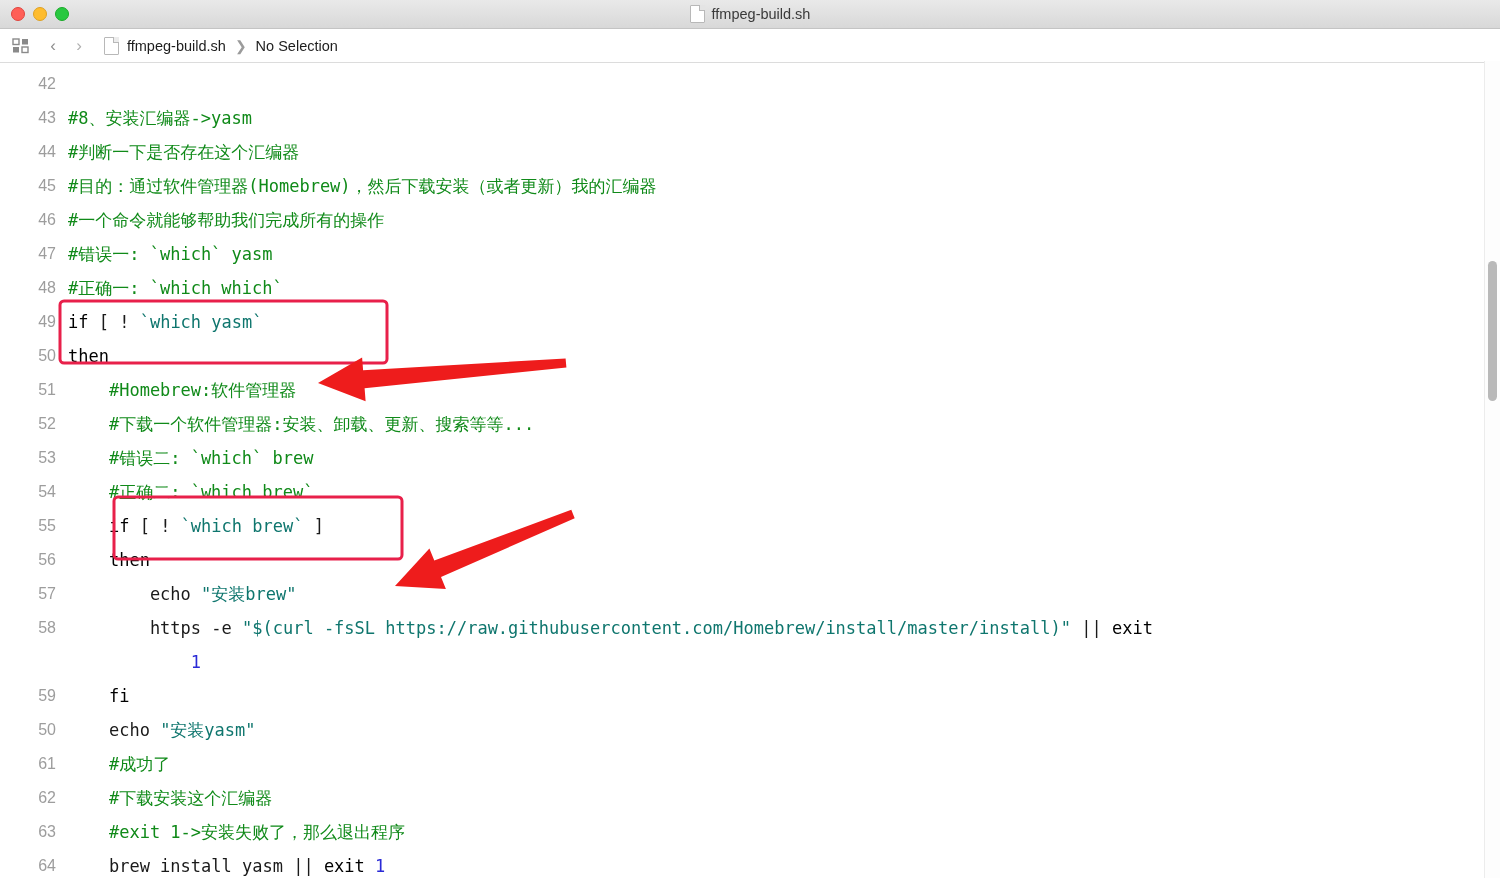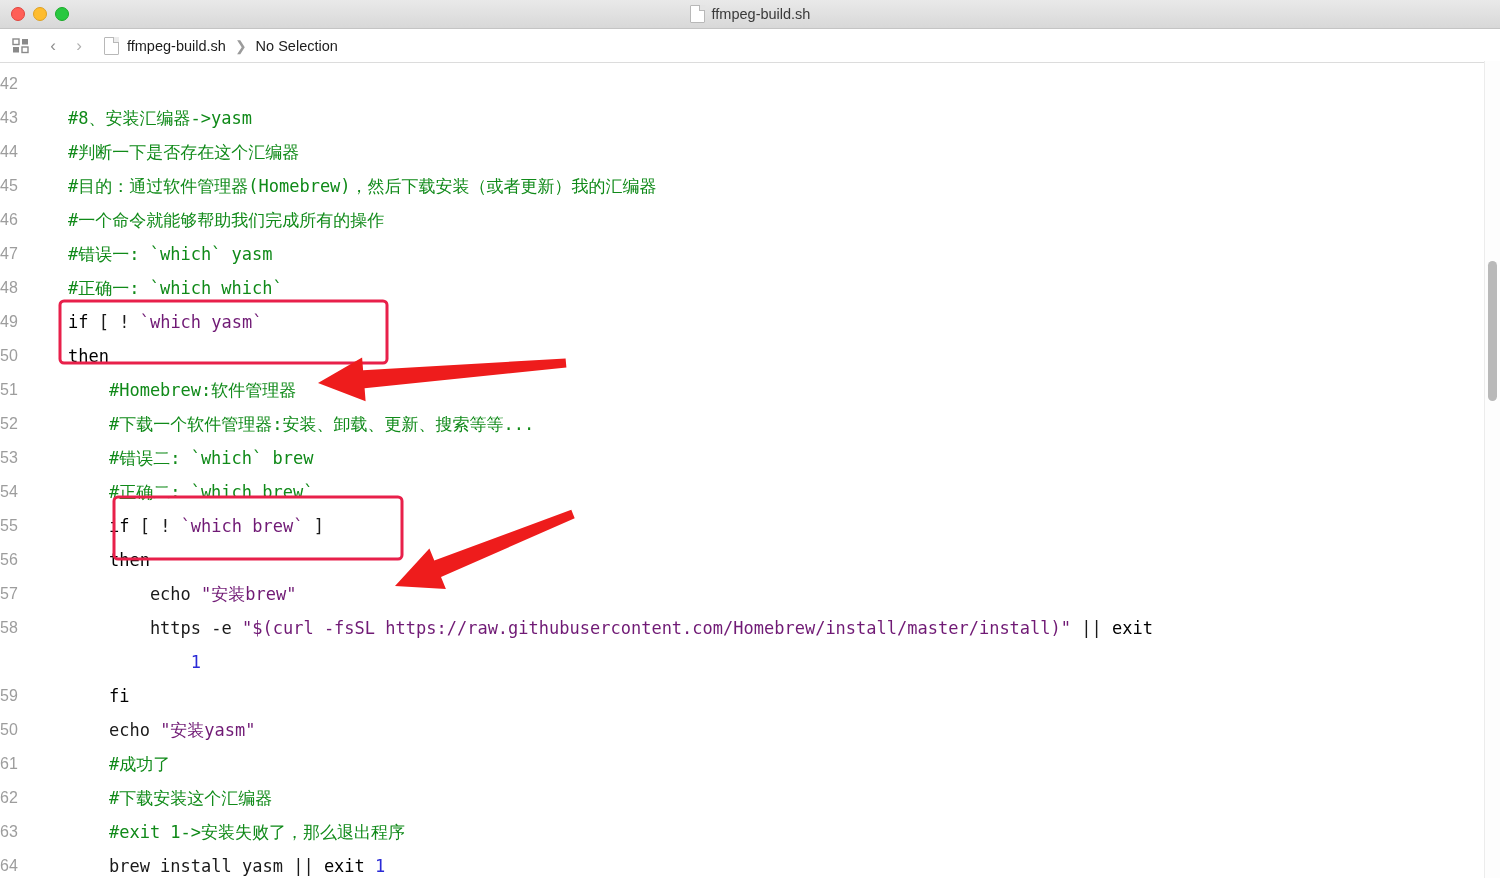--- a/index.html
+++ b/index.html
@@ -154,38 +154,38 @@
   .line {
     display: flex;
     align-items: flex-start;
     height: 34px;
     white-space: pre;
   }
   .line.wrap2 { height: 68px; }
   .gutter {
     width: 56px;
     min-width: 56px;
-    text-align: left;
+    text-align: right;
     padding-right: 12px;
     color: #9d9d9d;
     font-size: 16px;
     font-family: "Liberation Sans", sans-serif;
     line-height: 34px;
     user-select: none;
   }
   .src {
     flex: 1;
     font-weight: normal;
     letter-spacing: 0px;
   }
 
   
   .cmt  { color: #108a19; }
   .kw   { color: #000000; }
-  .str  { color: #701a75; }
+  .str  { color: #0f766e; }
   .num  { color: #2a2ad6; }
   .plain{ color: #1a1a1a; }
 
   
   .overlay {
     position: absolute;
     left: 0; top: 0;
     width: 1500px; height: 878px;
     pointer-events: none;
   }

